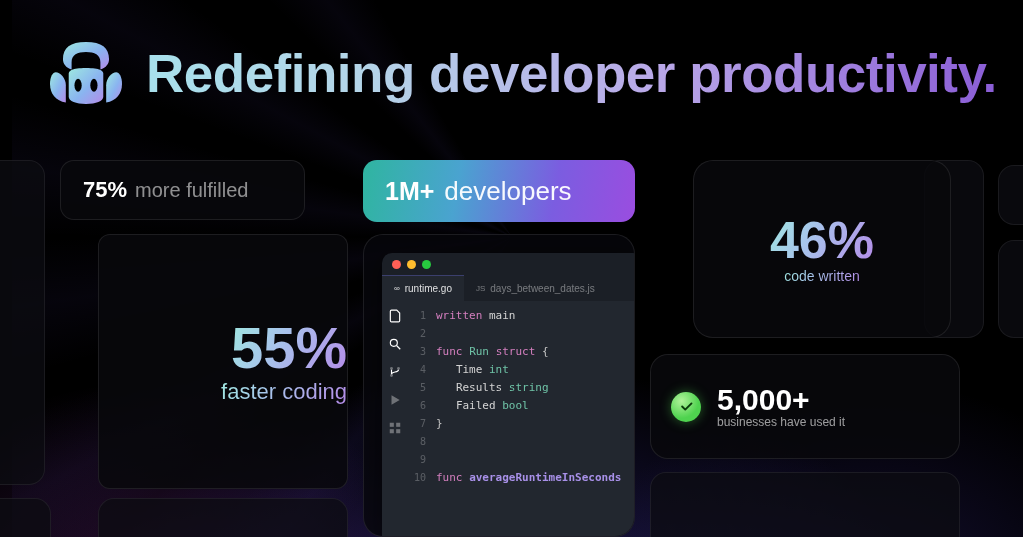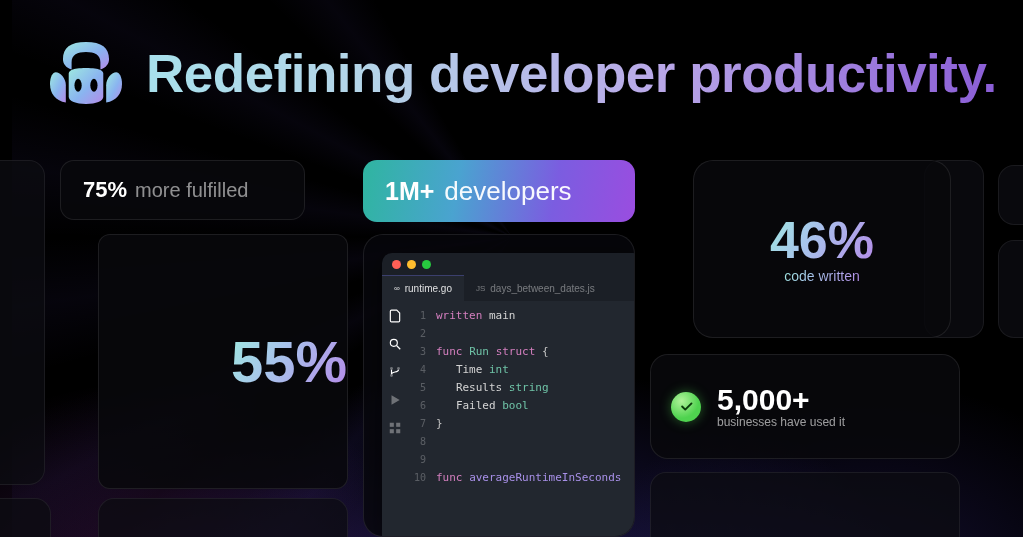--- a/index.html
+++ b/index.html
@@ -102,21 +102,21 @@
   .editor-tabs { display:flex; height: 26px; font-size: 10px; color: rgba(255,255,255,0.4); align-items:center; }
   .editor-tab { padding: 0 12px; height:100%; display:flex; align-items:center; gap:5px; }
   .editor-tab.active { background:#22272f; color: rgba(255,255,255,0.85); border-top: 1px solid rgba(120,120,255,0.3); }
   .tab-ico { font-size:8px; }
   .editor-body { flex:1; display:flex; background:#22272f; }
   .editor-gutter-icons { width:26px; display:flex; flex-direction:column; align-items:center; padding-top:8px; gap:14px; }
   .gicon { width:14px; height:14px; fill: rgba(255,255,255,0.35); }
   .editor-code { flex:1; padding: 6px 0 0 0; font-family: ui-monospace, Menlo, Consolas, monospace; font-size: 11px; line-height: 18px; }
   .code-line { display:flex; }
   .ln { width: 18px; text-align:right; color: rgba(255,255,255,0.25); margin-right: 10px; font-size:10px; }
-  .kw { color:#d47fbf; } .typ { color:#6fc3a7; } .ident { color:#d4d4d4; } .cmt { color:#5a6270; } .fn { color:#a890e8; }
+  .kw { color:#d47fbf; } .typ { color:#6fc3a7; } .ident { color:#d4d4d4; } .cmt { color:#5a6270; } .fn { color:#a890e8;font-weight:bold; }
   .pln { color:#c4c4c4; }
 
   
   .card-code {
     top: 160px; left: 650px; width: 258px; height: 178px;
     border-radius: 20px;
     display:flex; flex-direction:column; align-items:center; justify-content:center;margin-left:43px;
   }
   .card-code .val { font-size: 52px; font-weight: 600; line-height:1; }
   .card-code .lbl { font-size: 14px; font-weight: 500; margin-top: 2px; }
@@ -185,20 +185,21 @@
 <div class="deco deco-r3"></div>
 <div class="deco deco-r4"></div>
 
 <div class="card card-fulfilled">
   <span class="val">75%</span>
   <span class="lbl">more fulfilled</span>
 </div>
 
 <div class="card card-faster">
   <span class="val grad-text">55%</span>
+  <span class="lbl grad-text">faster coding</span>
 </div>
 
 <div class="card-dev" style="position:absolute;">
   <span class="val">1M+</span>
   <span class="lbl">developers</span>
 </div>
 
 <div class="card card-editor">
   <div class="editor-window">
     <div class="editor-titlebar">

